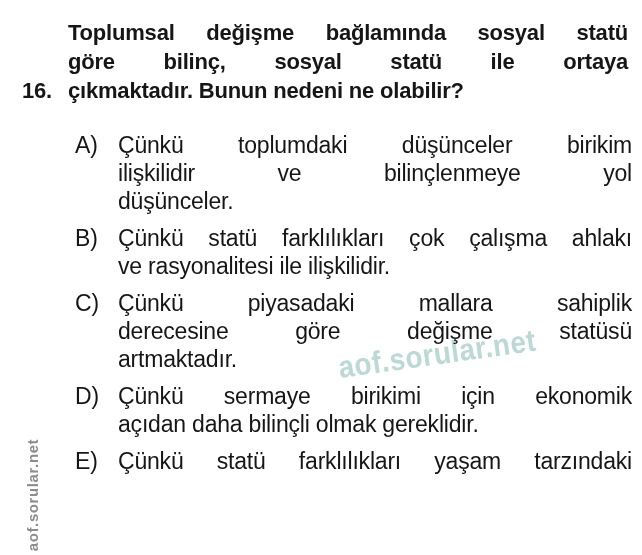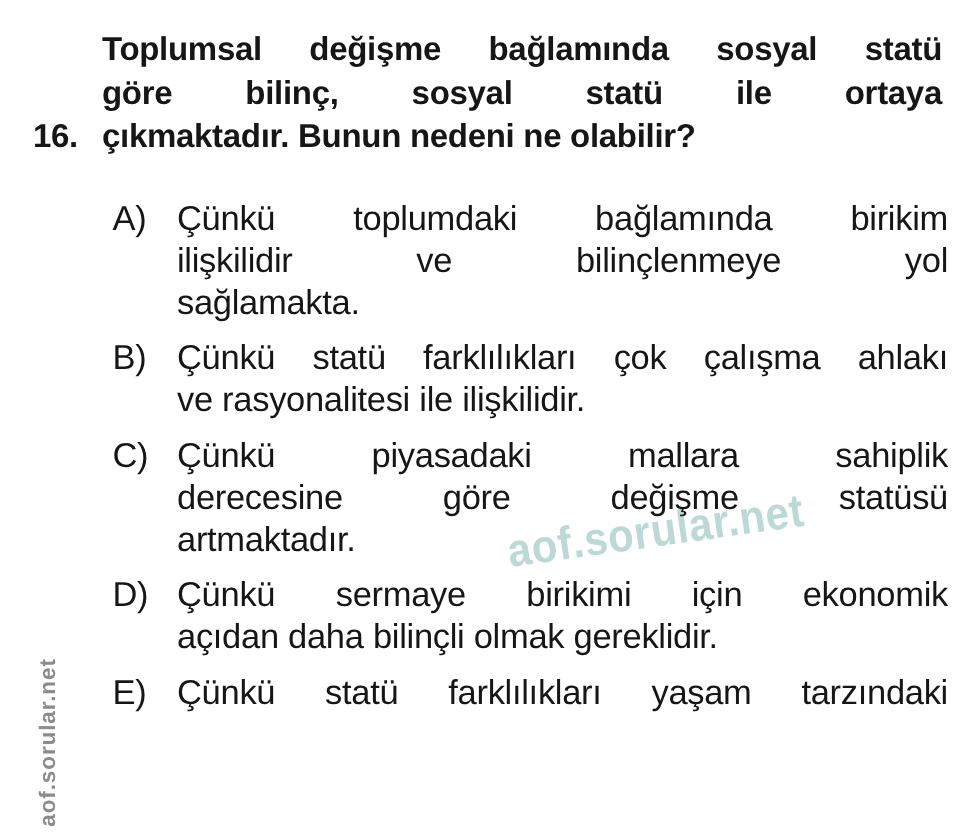--- a/index.html
+++ b/index.html
@@ -85,23 +85,23 @@
     <div class="jline">göre bilinç, sosyal statü ile ortaya</div>
     <div class="lline">çıkmaktadır. Bunun nedeni ne olabilir?</div>
   </div>
 </div>
 
 <div class="options">
 
   <div class="option">
     <div class="olabel">A)</div>
     <div class="otext">
-      <div class="jline">Çünkü toplumdaki bağlamında birikim</div>
+      <div class="jline">Çünkü toplumdaki düşünceler birikim</div>
       <div class="jline">ilişkilidir ve bilinçlenmeye yol</div>
-      <div class="lline">sağlamakta.</div>
+      <div class="lline">düşünceler.</div>
     </div>
   </div>
 
   <div class="option">
     <div class="olabel">B)</div>
     <div class="otext">
       <div class="jline">Çünkü statü farklılıkları çok çalışma ahlakı</div>
       <div class="lline">ve rasyonalitesi ile ilişkilidir.</div>
     </div>
   </div>

